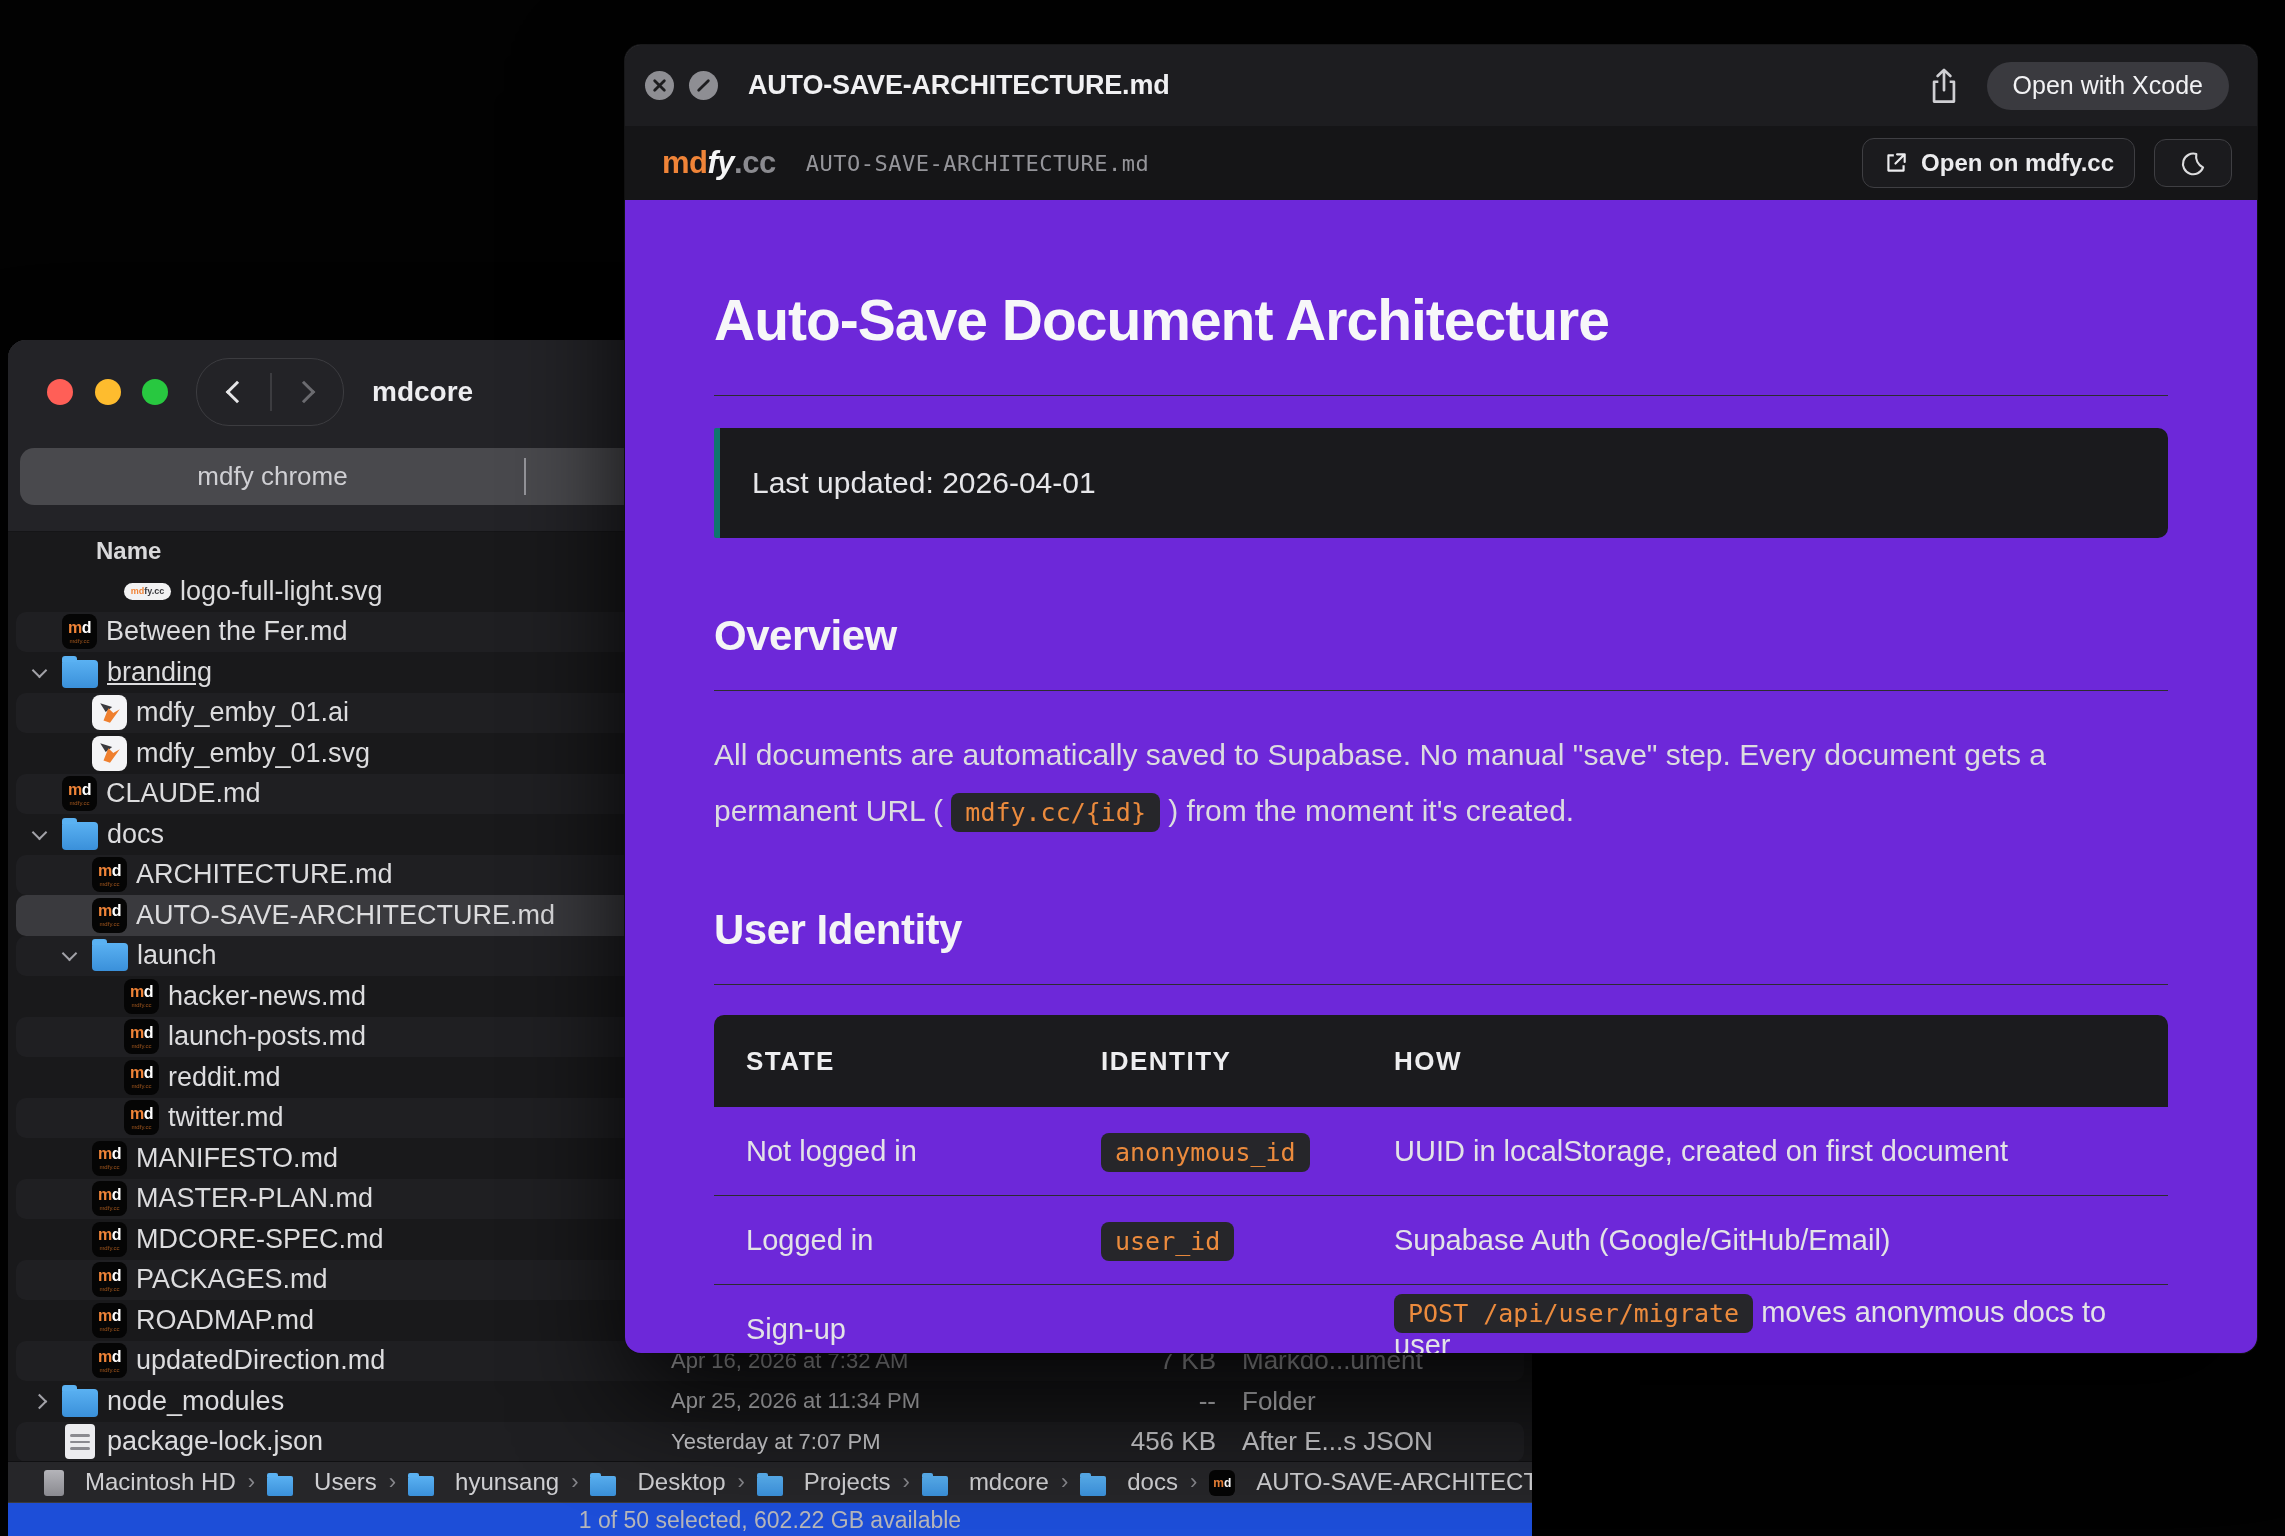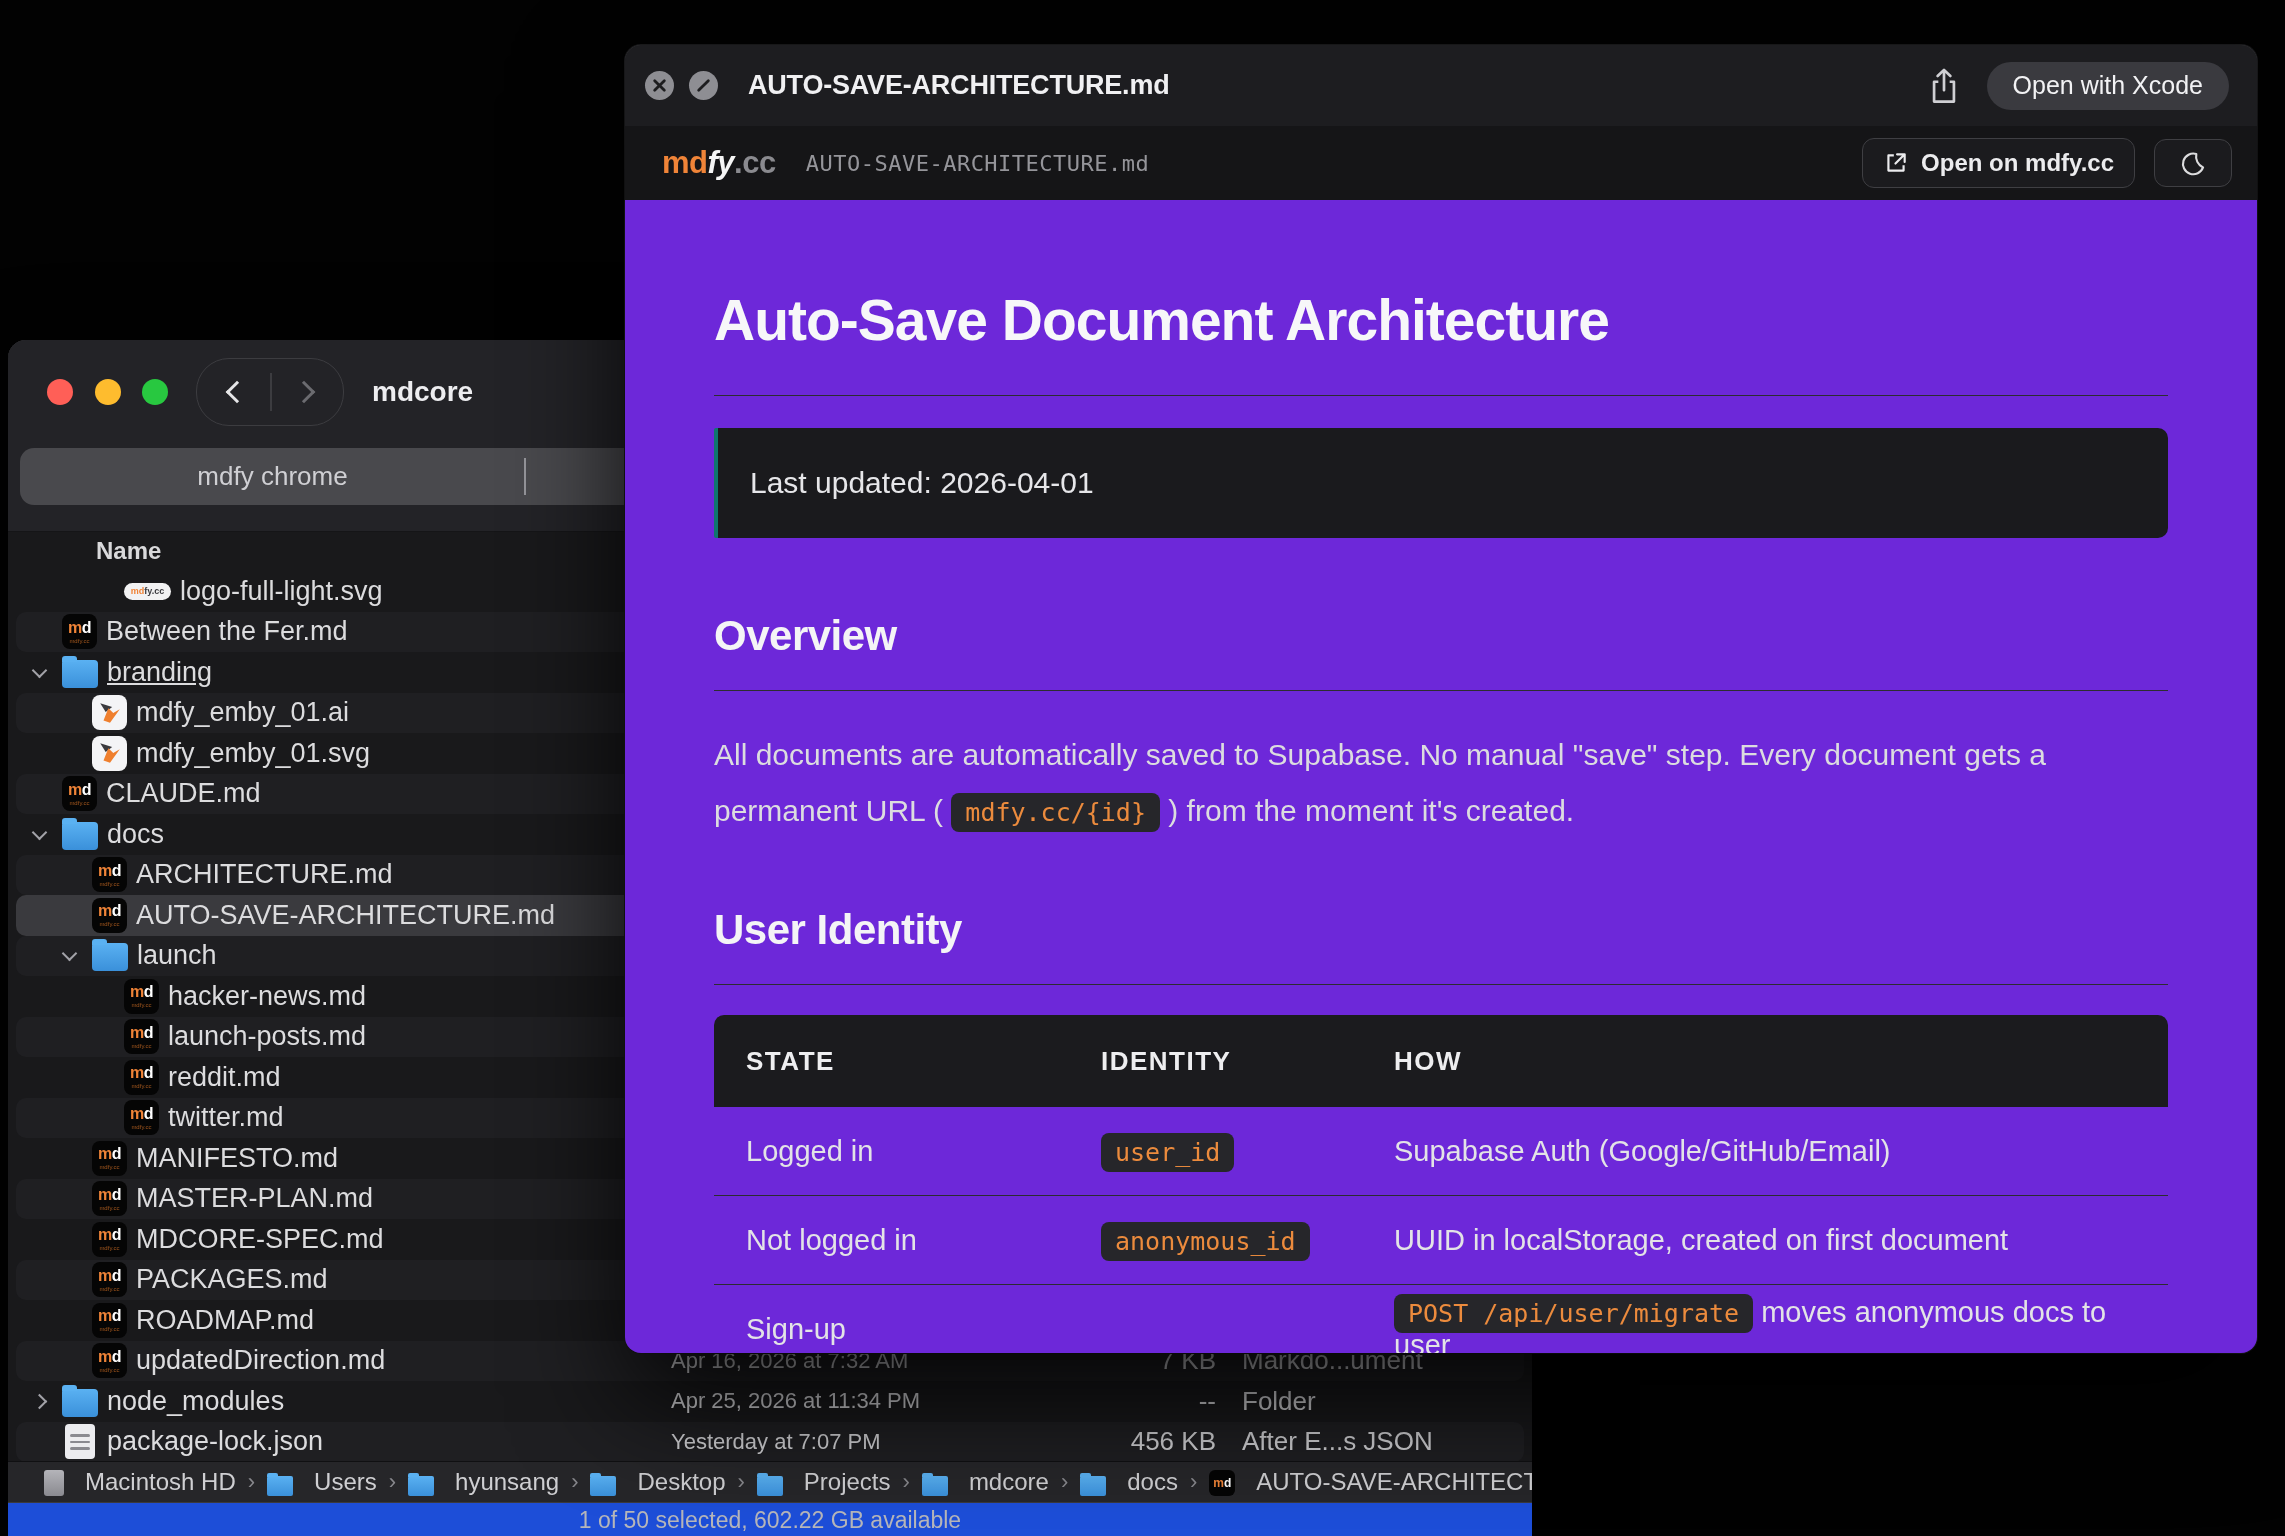--- a/index.html
+++ b/index.html
@@ -97,21 +97,21 @@
   .vfile{margin-left:30px;font-size:22px;color:#95959a;letter-spacing:.5px;}
   .vright{margin-left:auto;display:flex;align-items:center;gap:19px;padding-right:25px;}
   .vbtn{height:48px;border:1.5px solid #3f3f43;border-radius:12px;background:#1b1b1e;
         display:flex;align-items:center;gap:12px;padding:0 20px;font-size:24px;font-weight:600;color:#ececee;}
   .vbtn.iconly{width:78px;padding:0;justify-content:center;box-sizing:border-box;}
 
   .ql-content{position:absolute;left:0;top:155px;width:100%;height:1153px;background:#6d28d9;
               padding:0 89px;box-sizing:border-box;overflow:hidden;color:#dadade;}
   .doc-h1{margin:85px 0 0;font-size:57px;line-height:70px;font-weight:800;color:#f7f7f9;letter-spacing:-1px;}
   hr.rule{border:none;border-top:1.5px solid #2d2d31;margin:40px 0 0;}
-  .callout{margin-top:32px;height:110px;background:#1a1a1d;border-left:4px solid #0f766e;
+  .callout{margin-top:32px;height:110px;background:#1a1a1d;border-left:6px solid #0f766e;
            border-radius:2px 10px 10px 2px;display:flex;align-items:center;}
   .callout span{margin-left:32px;font-size:30px;color:#e6e6e9;}
   .doc-h2{margin:74px 0 0;font-size:42px;font-weight:800;color:#f4f4f6;letter-spacing:-.5px;}
   .doc-h2.second{margin-top:65px;}
   hr.rule.h2rule{margin-top:30px;}
   .doc-p{margin:36px 0 0;font-size:30px;line-height:56px;color:#dcdcdf;}
   .codechip{font-family:"DejaVu Sans Mono","Liberation Mono",monospace;font-size:25px;color:#ec8b3d;
             background:#26262a;border-radius:8px;padding:5px 14px;white-space:nowrap;}
   table.idt{margin-top:30px;width:100%;border-collapse:separate;border-spacing:0;border-radius:10px;overflow:hidden;}
   .idt thead th{background:#1b1b1e;height:92px;text-align:left;padding:0 0 0 32px;font-size:26px;font-weight:800;
@@ -481,28 +481,28 @@
       <table class="idt" id="id-table">
         <thead>
             <tr>
           <th class="col-state">STATE</th>
           <th class="col-id">IDENTITY</th>
           <th>HOW</th>
         </tr>
           </thead>
         <tbody>
             <tr>
+              <td>Not logged in</td>
+              <td><span class="codechip">anonymous_id</span></td>
+              <td><span>UUID in localStorage, created on first document</span></td>
+            </tr>
+            <tr>
               <td>Logged in</td>
               <td><span class="codechip">user_id</span></td>
               <td><span>Supabase Auth (Google/GitHub/Email)</span></td>
-            </tr>
-            <tr>
-              <td>Not logged in</td>
-              <td><span class="codechip">anonymous_id</span></td>
-              <td><span>UUID in localStorage, created on first document</span></td>
             </tr>
             <tr>
               <td>Sign-up</td>
               <td></td>
               <td><span class="codechip">POST /api/user/migrate</span><span>  moves anonymous docs to user</span></td>
             </tr>
           </tbody>
       </table>
     </div>
   </section>

